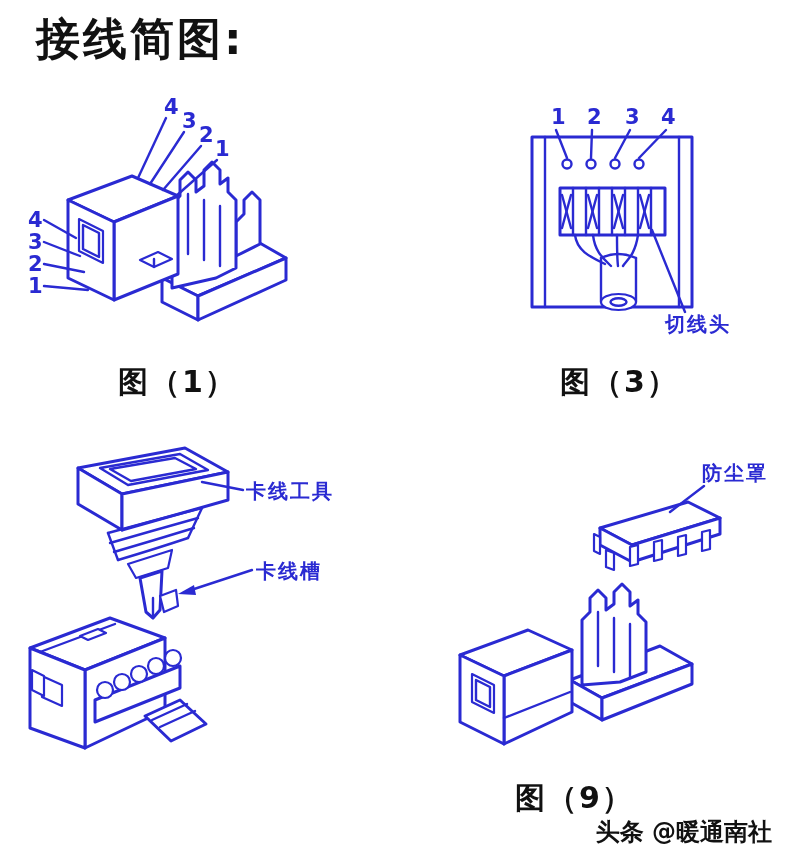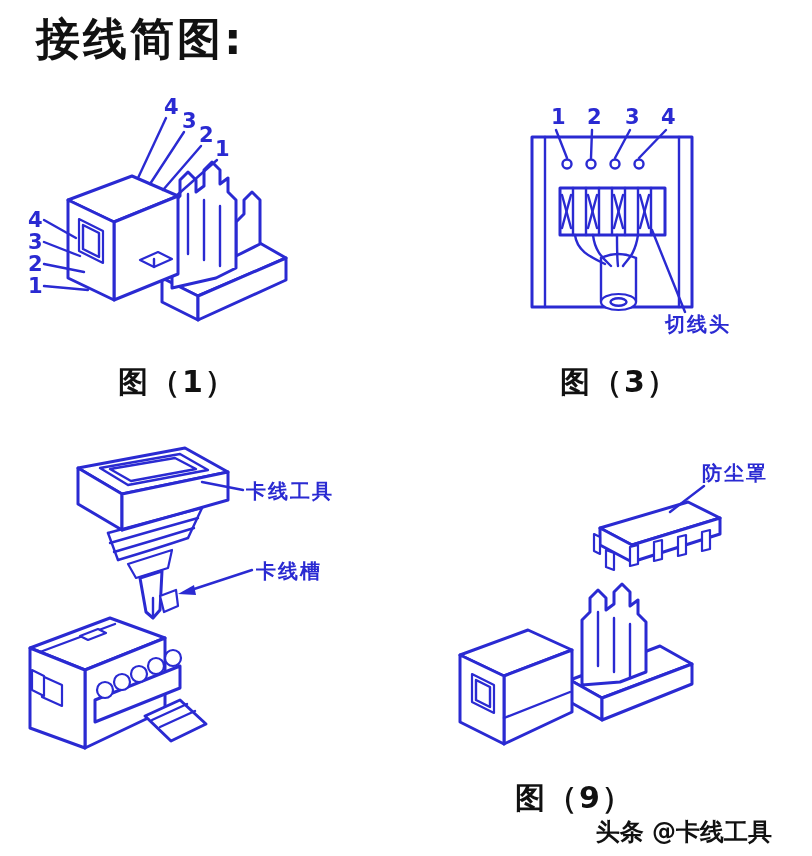--- a/index.html
+++ b/index.html
@@ -210,15 +210,15 @@
       <polygon class="f" points="40,205 108,180 152,200 84,226"></polygon>
       <polygon class="f" points="84,226 152,200 152,262 84,294"></polygon>
       <polygon class="f" points="40,205 84,226 84,294 40,272"></polygon>
       <polygon class="f2" points="52,224 74,235 74,263 52,252"></polygon>
       <polygon class="l" points="56,230 70,237 70,257 56,250"></polygon>
       <line class="l" x1="84" y1="268" x2="150" y2="242"></line>
     </g>
   </svg>
   <div class="caption" style="left:515px;top:778px;">图（9）</div>
 
-  <div class="watermark">头条 @卡线工具</div>
+  <div class="watermark">头条 @暖通南社</div>
 
 </div>
 
 </body></html>

